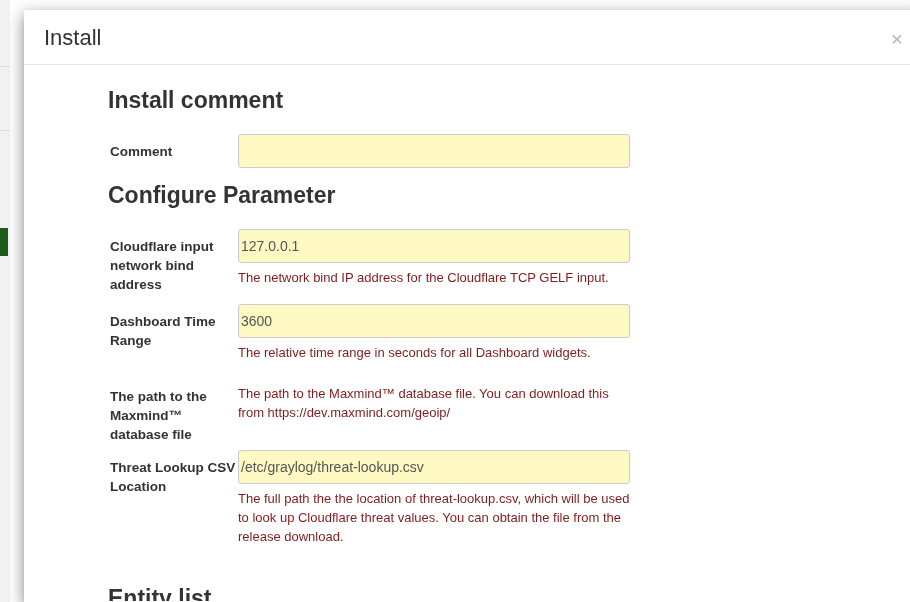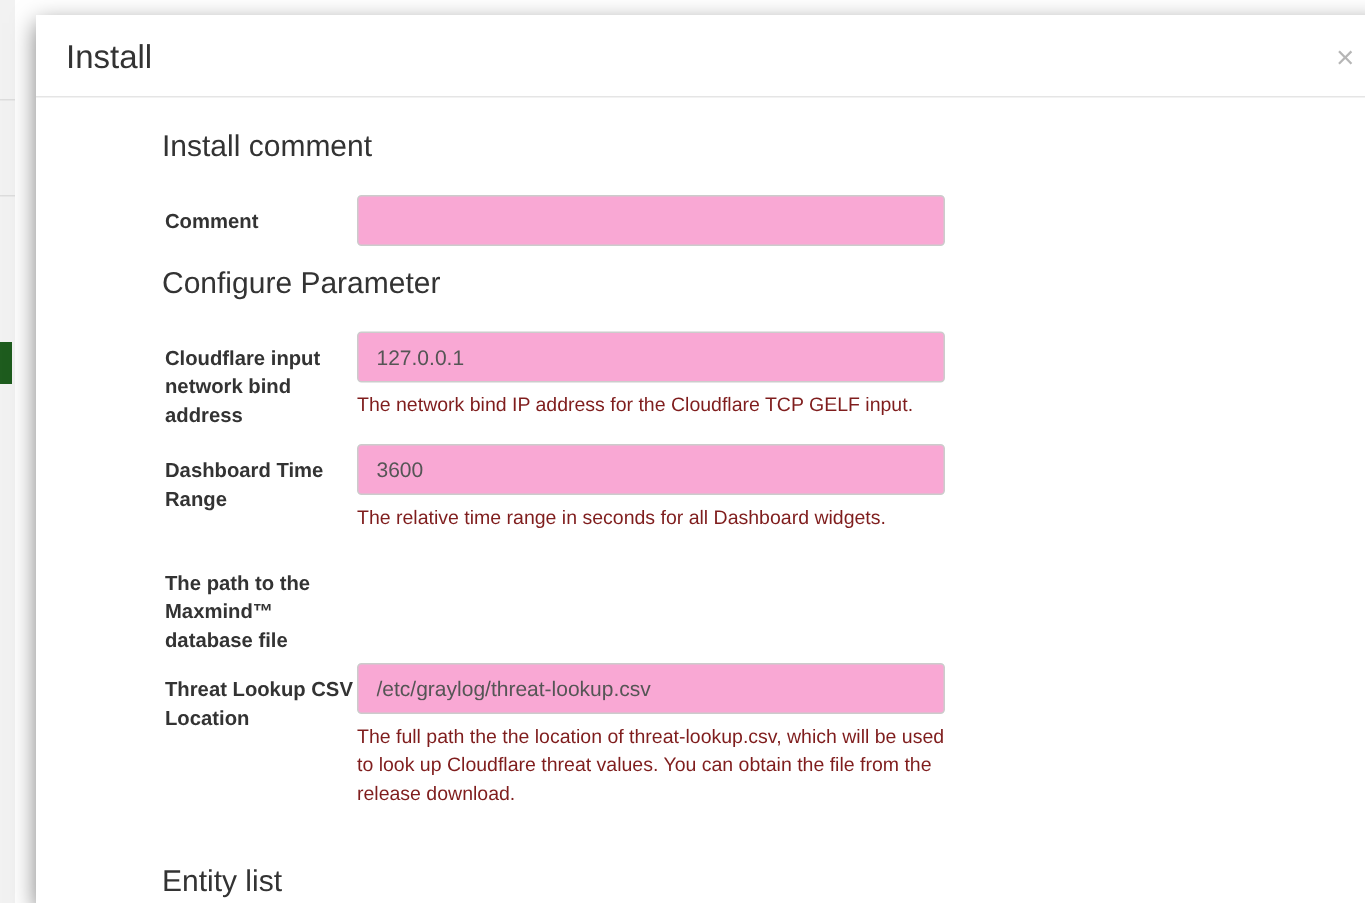--- a/index.html
+++ b/index.html
@@ -85,22 +85,22 @@
   }
 
   .modal-body {
     padding: 18px 24px 20px 24px;
     box-sizing: border-box;
     height: 536px;
     overflow: hidden;
   }
 
   .section-title {
-    font-size: 20px;
-    font-weight: 400;
+    font-size: 23px;
+    font-weight: 700;
     color: #333333;
     margin: 14px 0 20px 60px;
   }
   .section-title.first {
     margin-top: 4px;
   }
   .section-title.entity {
     margin-top: 28px;
   }
 
@@ -124,25 +124,25 @@
   .form-field {
     flex: 0 0 auto;
     width: 392px;
   }
   .form-control {
     width: 100%;
     height: 34px;
     box-sizing: border-box;
     border: 1px solid #cccccc;
     border-radius: 3px;
-    padding: 6px 12px;
+    padding: 6px 2px;
     font-size: 14px;
     color: #555555;
     font-family: "Liberation Sans", sans-serif;
-    background: #f9a8d4;
+    background: #fef9c3;
     outline: none;
   }
   .help-block {
     font-size: 13px;
     color: #7f1d1d;
     line-height: 1.45;
     margin: 6px 0 10px 0;
     max-width: 392px;
   }
 </style>
@@ -188,20 +188,21 @@
       <div class="form-label">Dashboard Time Range</div>
       <div class="form-field">
         <input class="form-control" type="text" value="3600" style="">
         <p class="help-block">The relative time range in seconds for all Dashboard widgets.</p>
       </div>
     </div>
 
     <div class="form-row">
       <div class="form-label">The path to the Maxmind™ database file</div>
       <div class="form-field">
+        <p class="help-block">The path to the Maxmind™ database file. You can download this from https://dev.maxmind.com/geoip/</p>
       </div>
     </div>
 
     <div class="form-row">
       <div class="form-label">Threat Lookup CSV Location</div>
       <div class="form-field">
         <input class="form-control" type="text" value="/etc/graylog/threat-lookup.csv" style="">
         <p class="help-block">The full path the the location of threat-lookup.csv, which will be used to look up Cloudflare threat values. You can obtain the file from the release download.</p>
       </div>
     </div>

